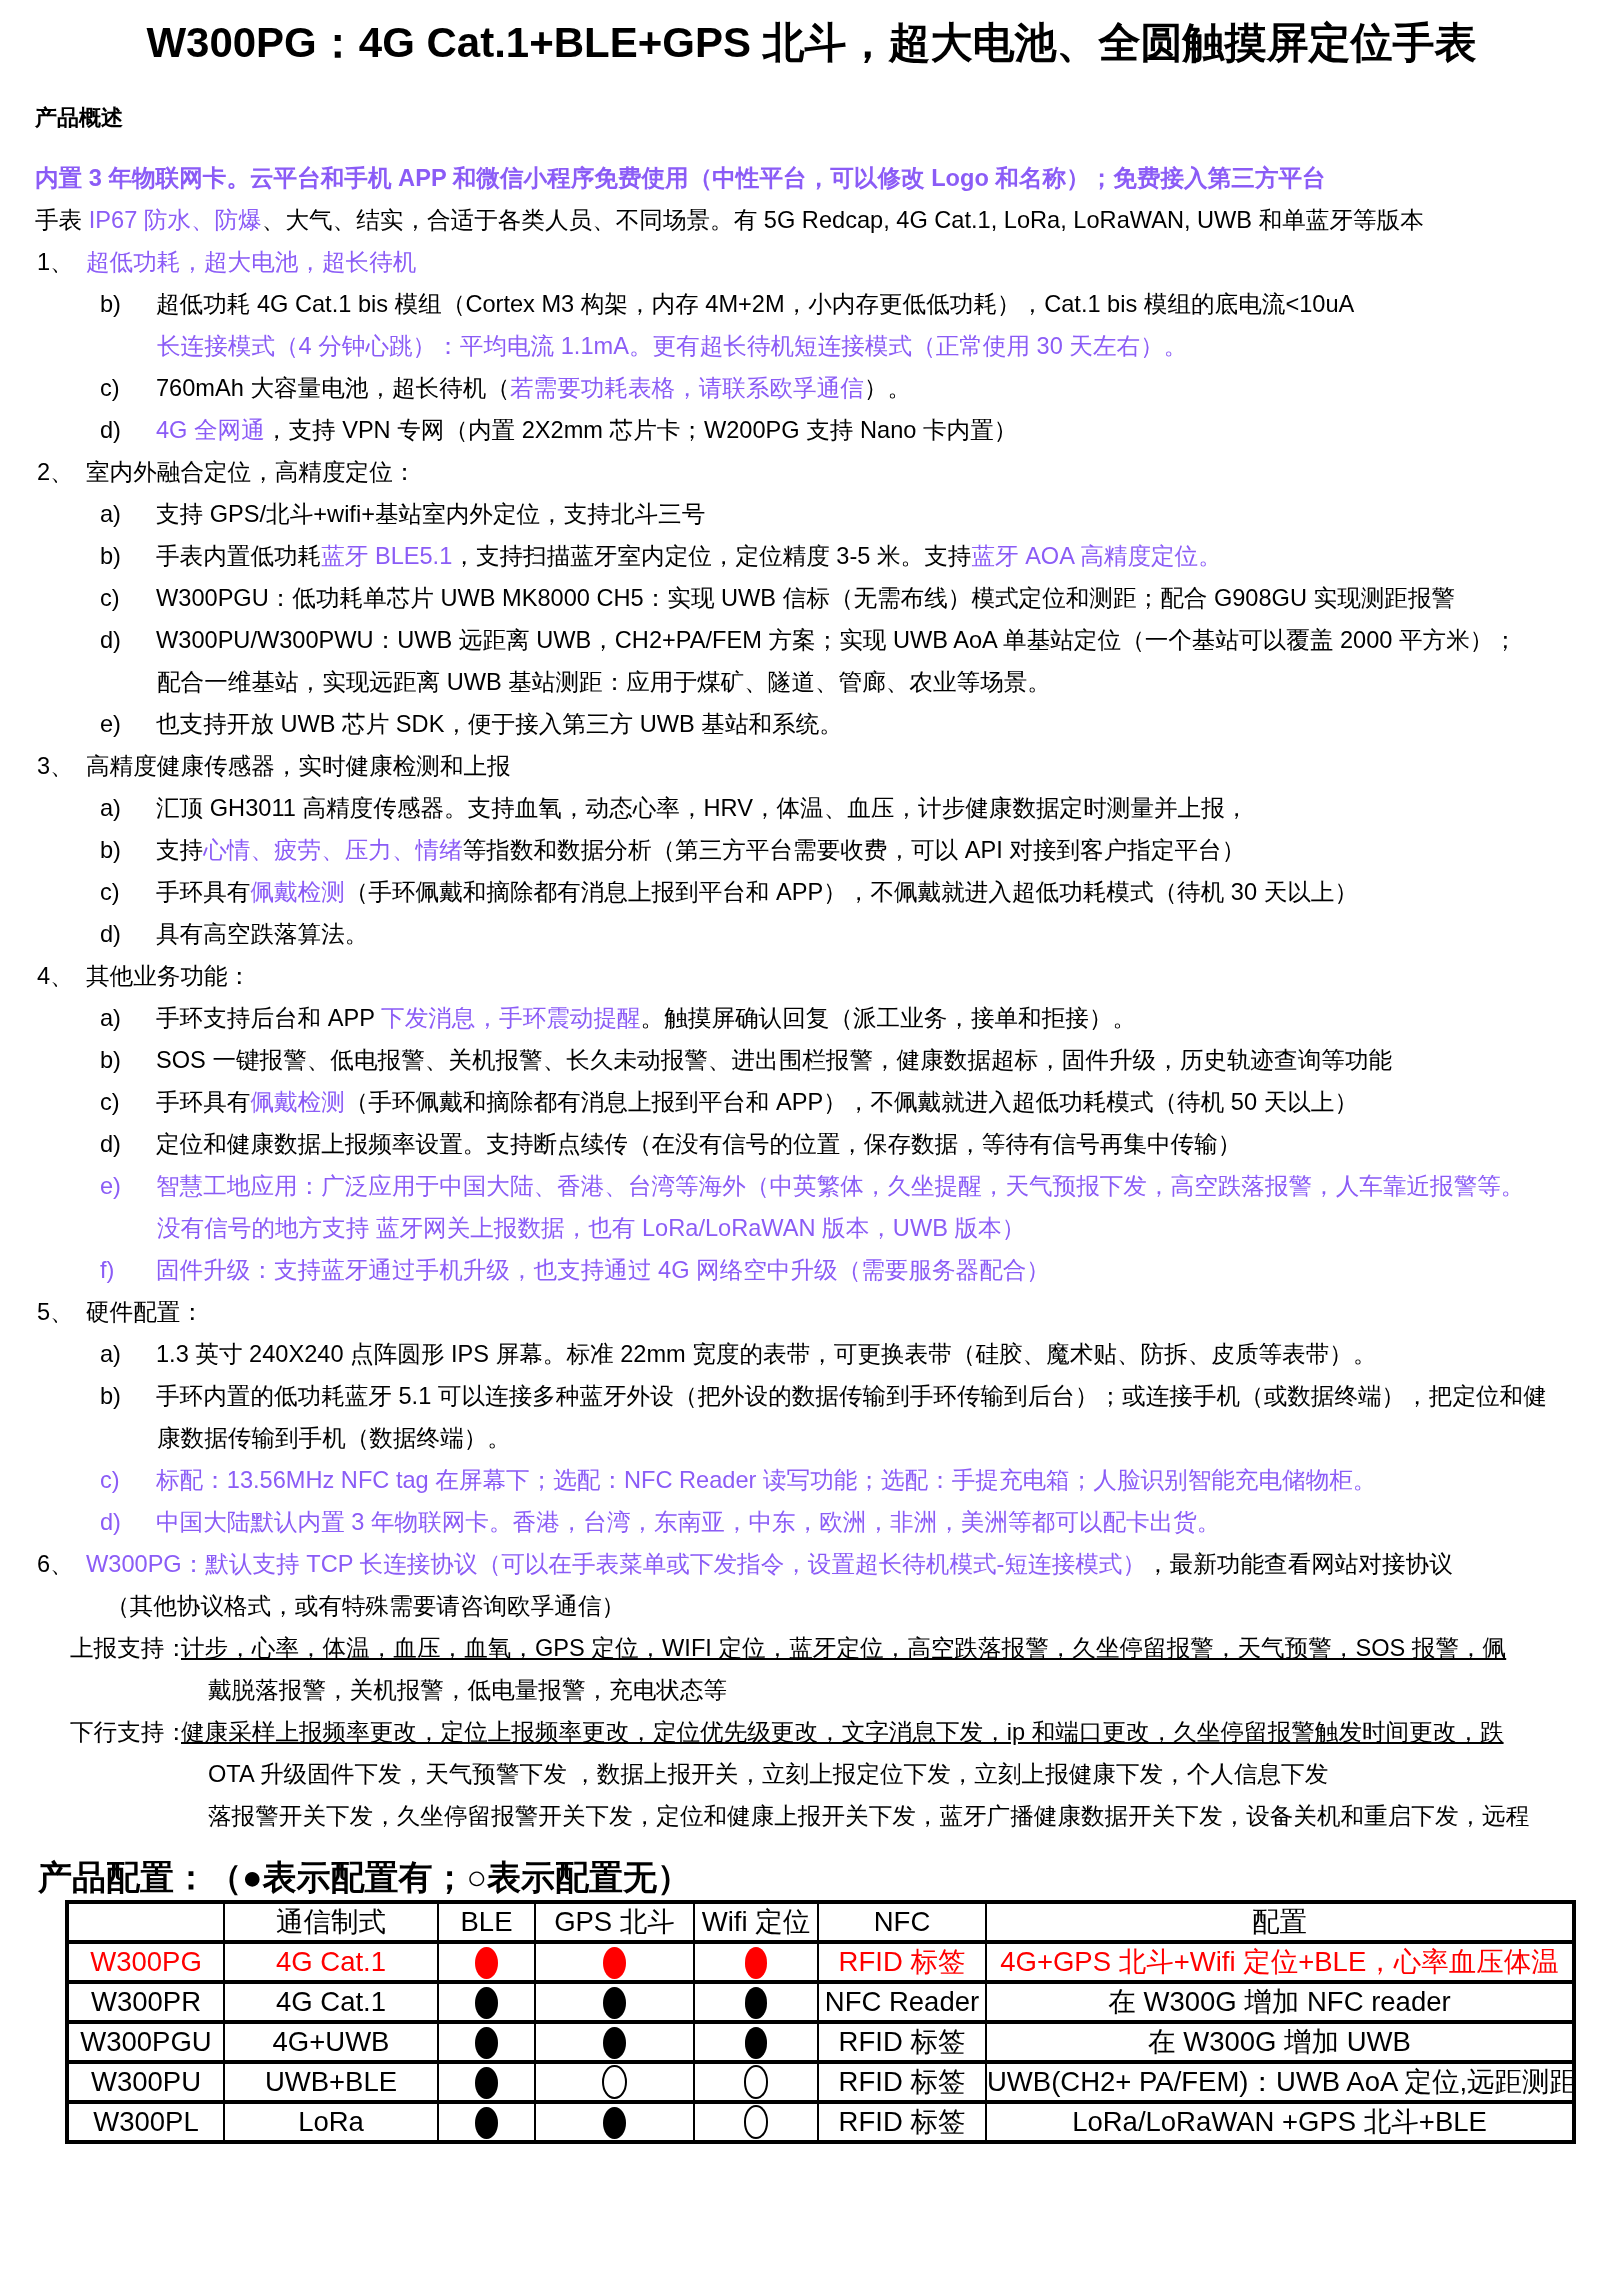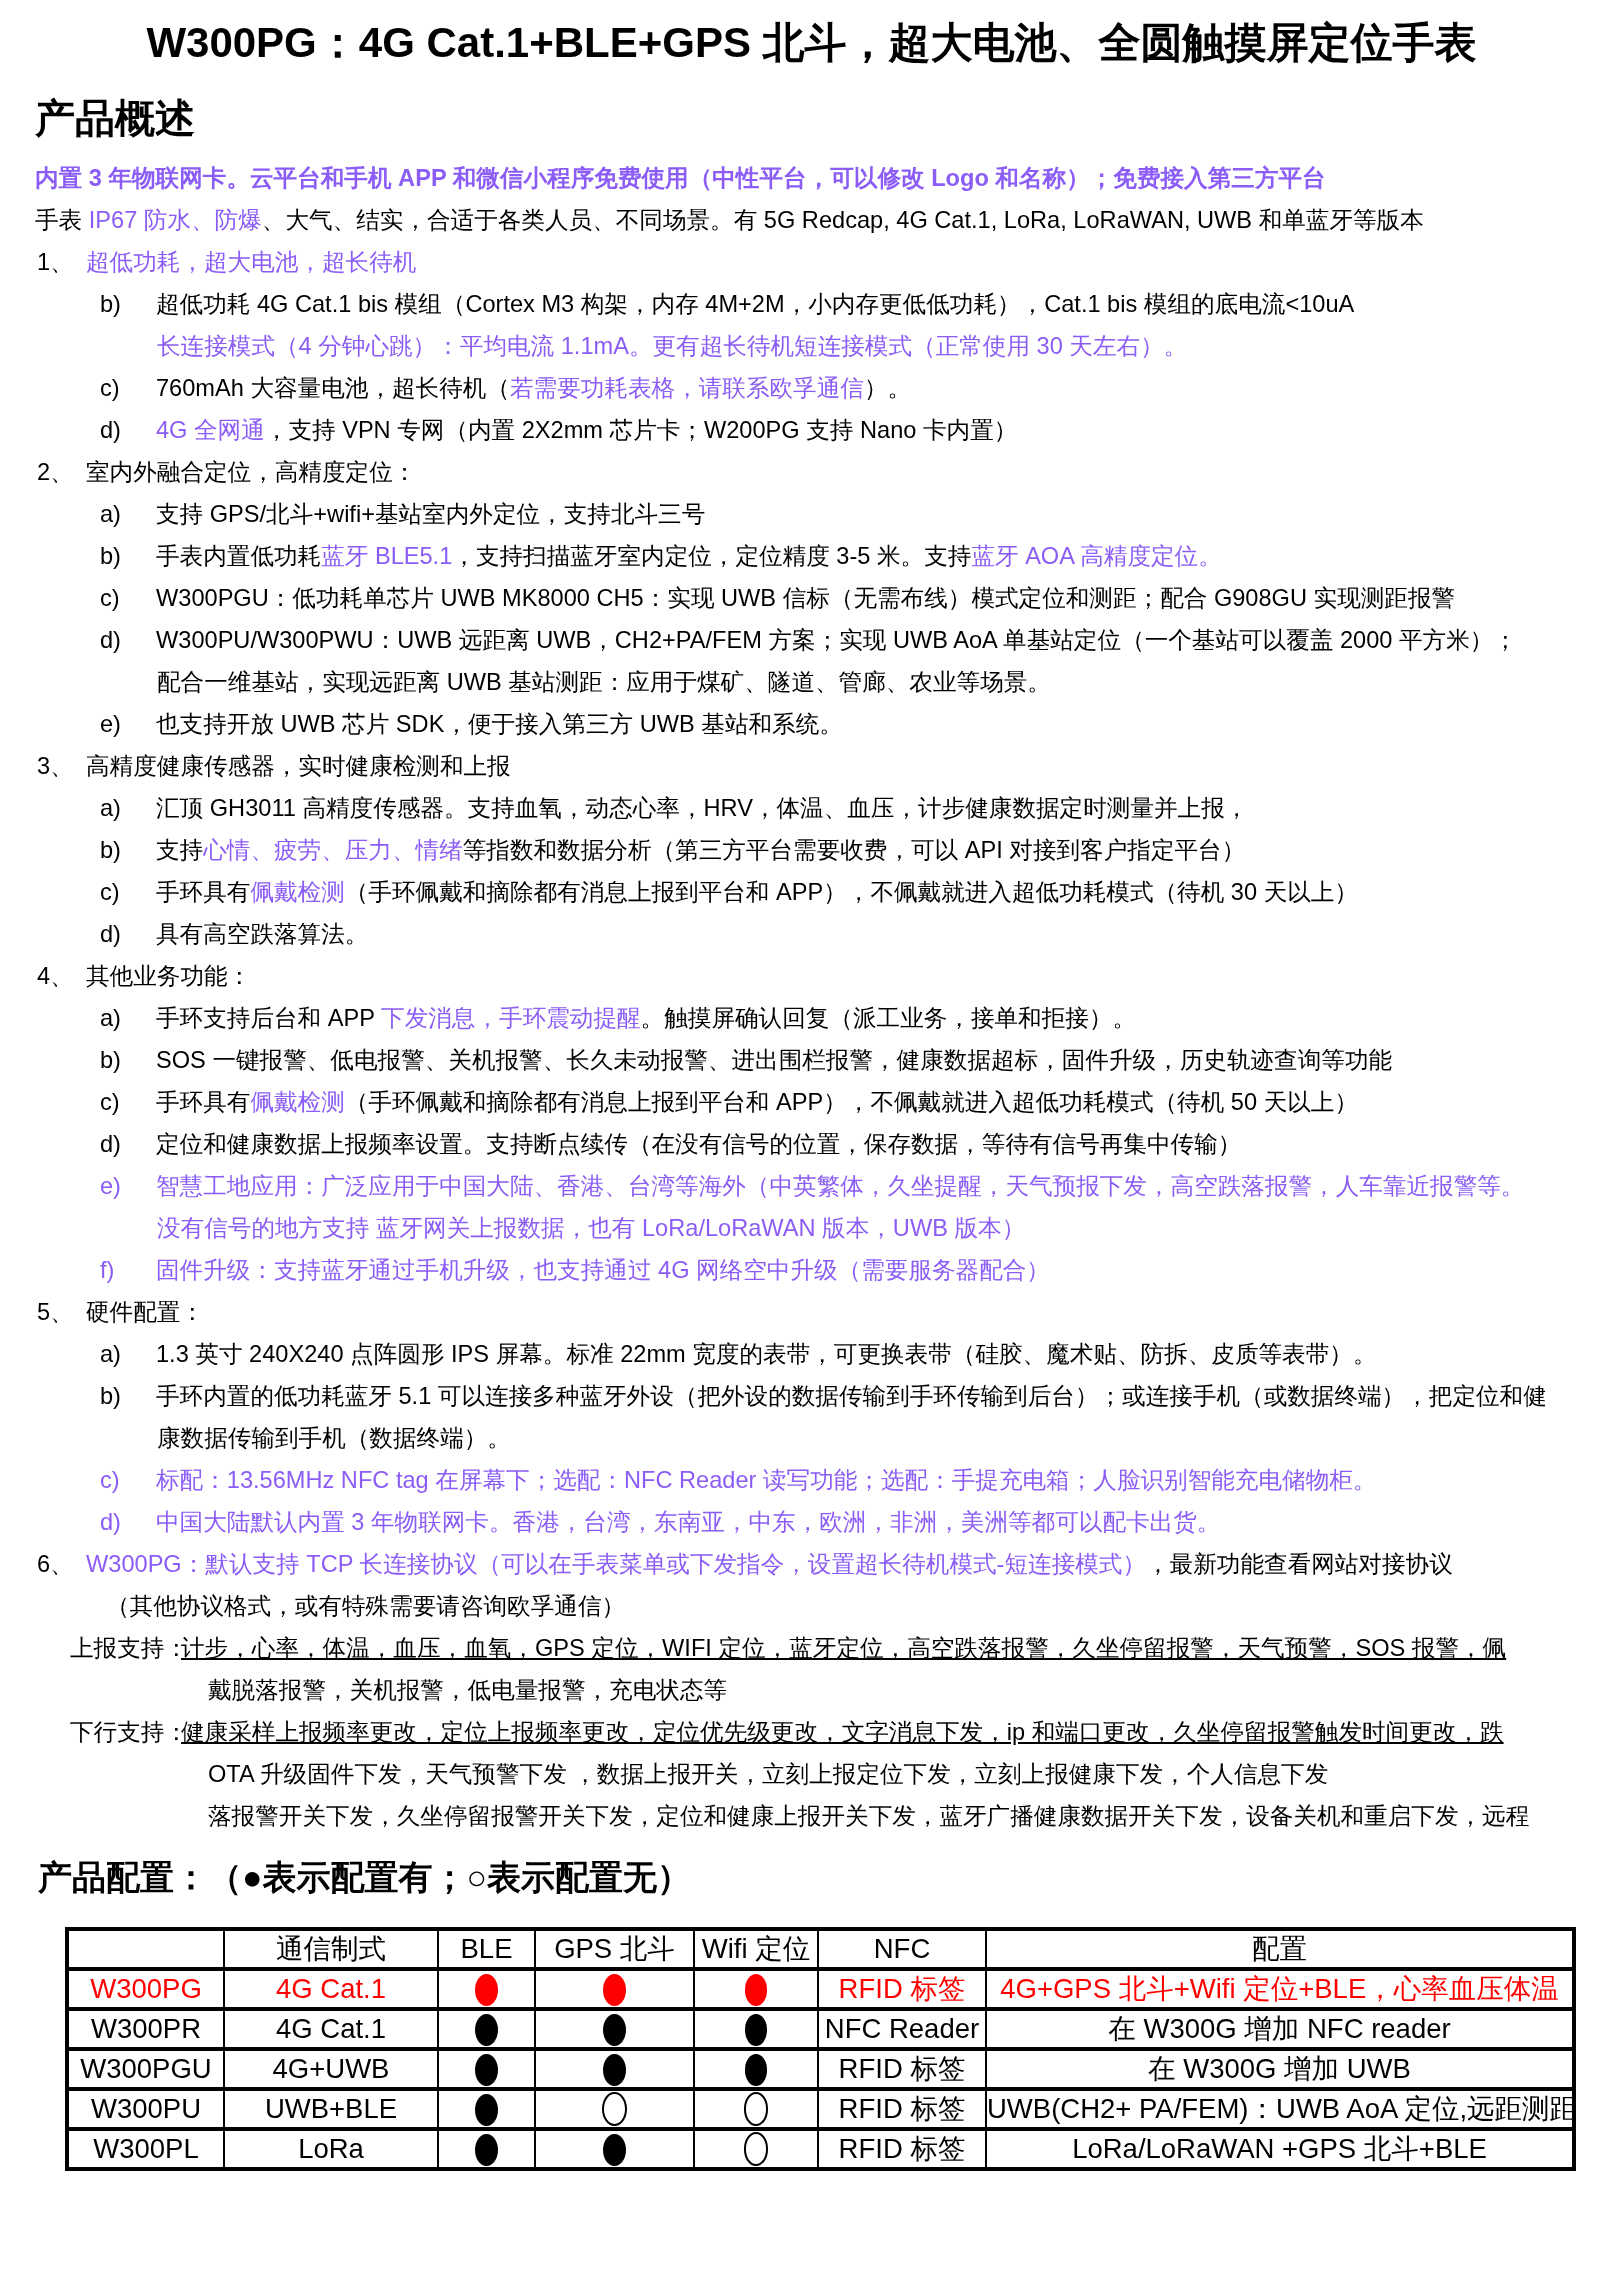--- a/index.html
+++ b/index.html
@@ -12,42 +12,42 @@
   .red{color:#8b5cf6;}
   .b{font-weight:bold;}
 
   .title{
     margin-top:16.7px;
     font-size:42px;line-height:51px;
     font-weight:bold;text-align:center;white-space:nowrap;
   }
   .overview-heading{
     margin-top:32px;padding-left:35px;
-    font-size:40px;line-height:36px;font-weight:bold;
+    font-size:22px;line-height:36px;font-weight:bold;
   }
   #doc-lines{margin-top:21.6px;}
   .line{font-size:23.6px;line-height:42px;height:42px;white-space:nowrap;}
   .line .label{display:inline-block;}
   .para{padding-left:35px;}
   .num{padding-left:37px;}
   .num .label{width:49px;}
   .item{padding-left:100px;}
   .item .label{width:56px;}
   .cont{padding-left:157px;}
   .paren{padding-left:106px;}
   .labelled{padding-left:70px;text-decoration:underline;}
   .labelled .label{width:111px;}
   .labcont{padding-left:208px;}
 
   .config-heading{
     margin-top:21.6px;padding-left:38px;
     font-size:34px;line-height:36px;font-weight:bold;white-space:nowrap;
   }
 
-  .table-wrap{margin-top:32px;padding-left:65px;}
+  .table-wrap{margin-top:5px;padding-left:65px;}
   table{
     border-collapse:collapse;table-layout:fixed;width:1507px;
     border:4.4px solid #000;
   }
   th,td{
     border-left:2.5px solid #000;border-right:2.5px solid #000;
     border-top:4.9px solid #000;border-bottom:4.9px solid #000;
     height:34px;padding:0;text-align:center;vertical-align:middle;
     font-size:27.5px;font-weight:normal;white-space:nowrap;overflow:hidden;
   }

